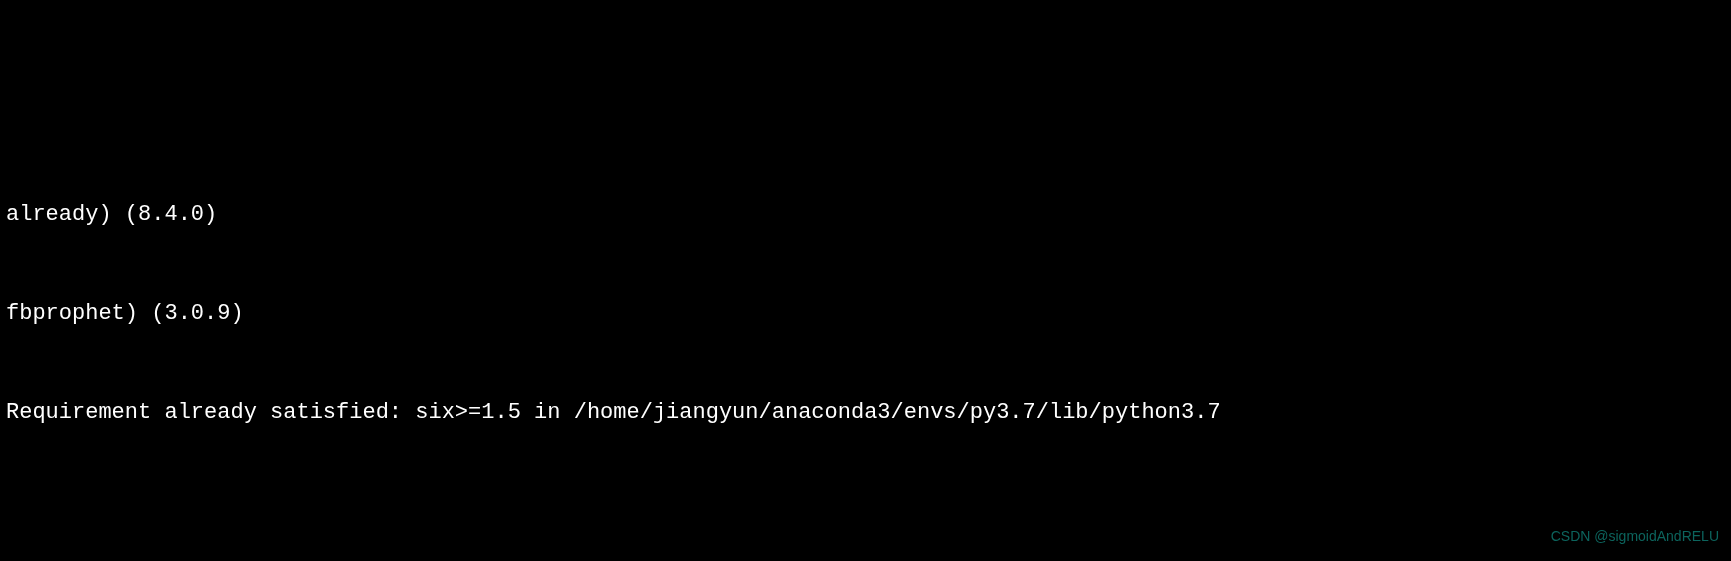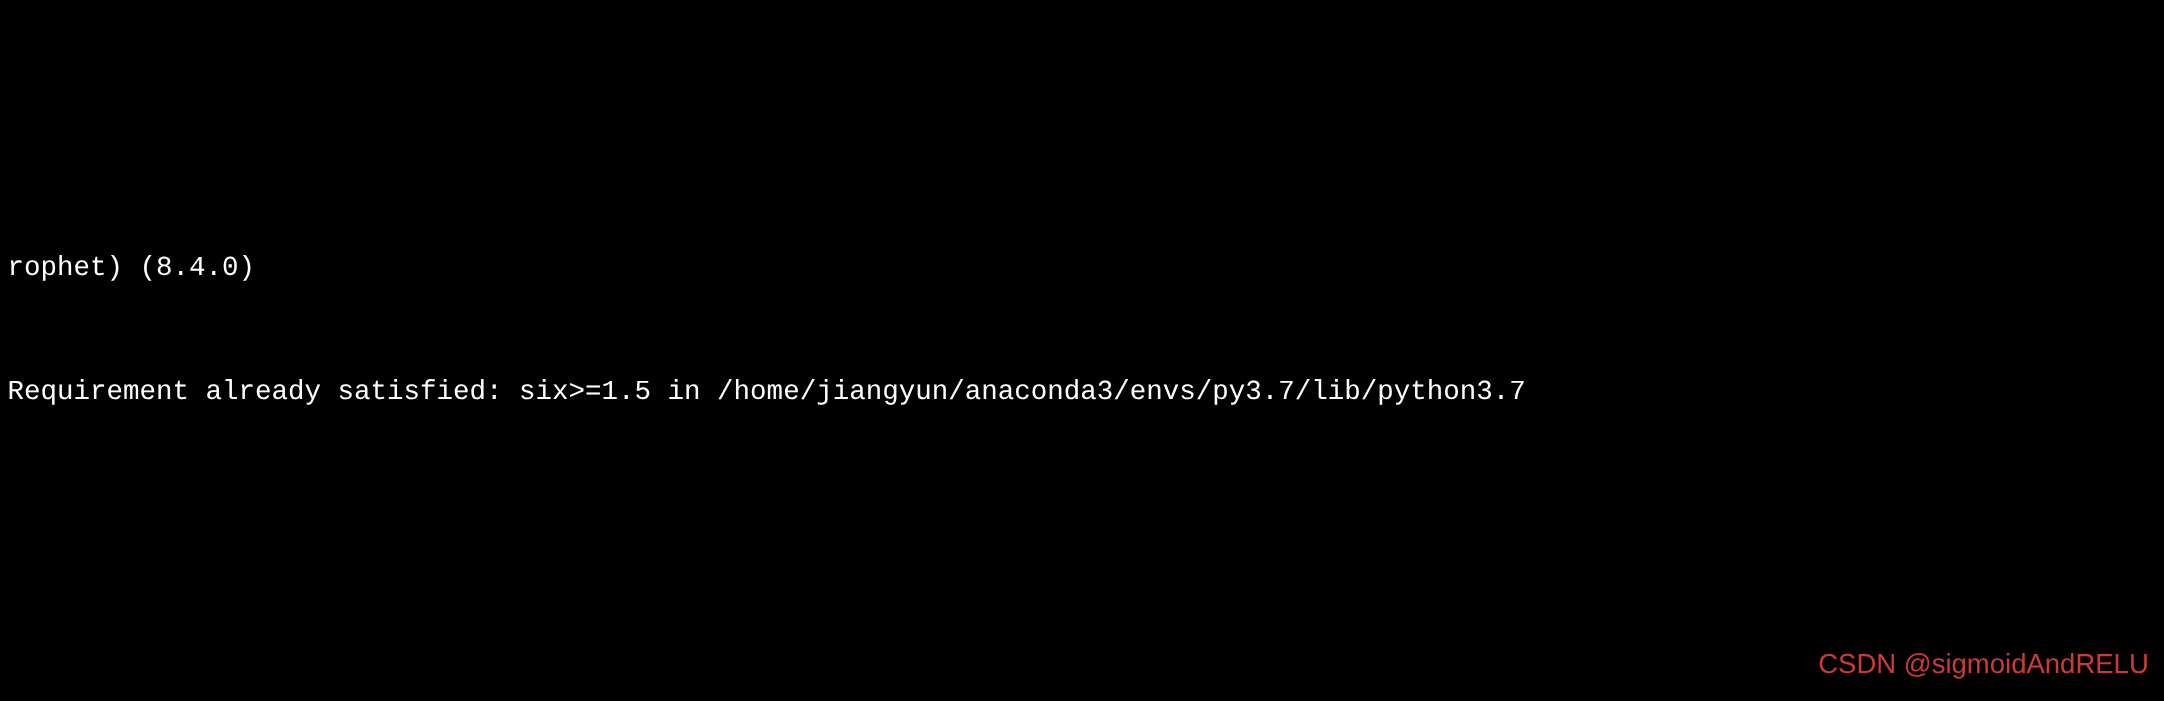--- a/index.html
+++ b/index.html
@@ -25,34 +25,35 @@
       padding: 0 6px;
     }
     .line {
       white-space: pre;
       overflow: hidden;
     }
     .watermark {
       position: absolute;
       right: 12px;
       bottom: 14px;
-      color: #ef4444;
+      color: #0f766e;
       font-family: Arial, sans-serif;
-      font-size: 22px;
+      font-size: 14px;
       font-weight: 400;
       opacity: 0.85;
     }
   </style>
 </head>
 <body>
 
 
 
 <div class="terminal">
-  <div class="line">rophet) (8.4.0)</div>
+  <div class="line">already) (8.4.0)</div>
+  <div class="line">fbprophet) (3.0.9)</div>
   <div class="line">Requirement already satisfied: six&gt;=1.5 in /home/jiangyun/anaconda3/envs/py3.7/lib/python3.7</div>
   
   
   
   
   
   
   
   
   

